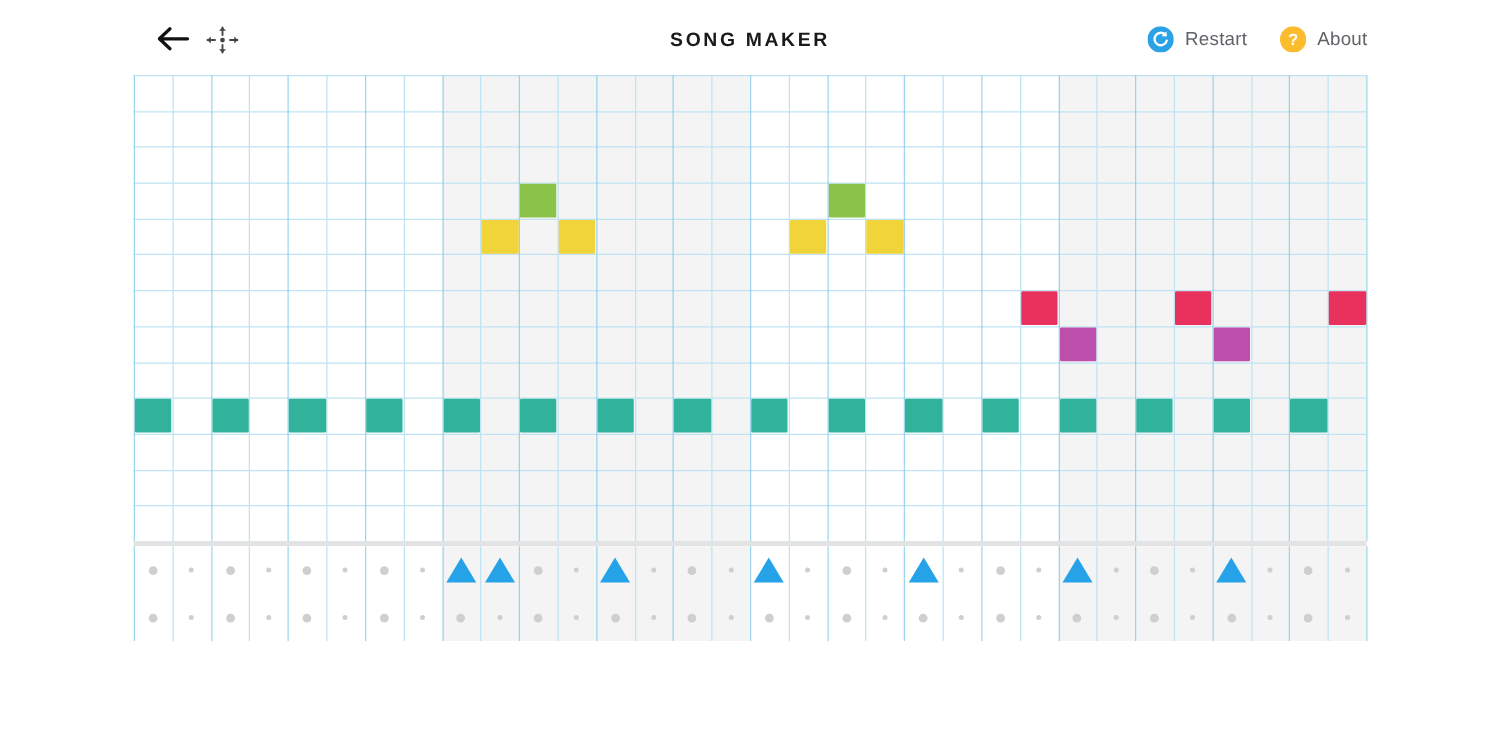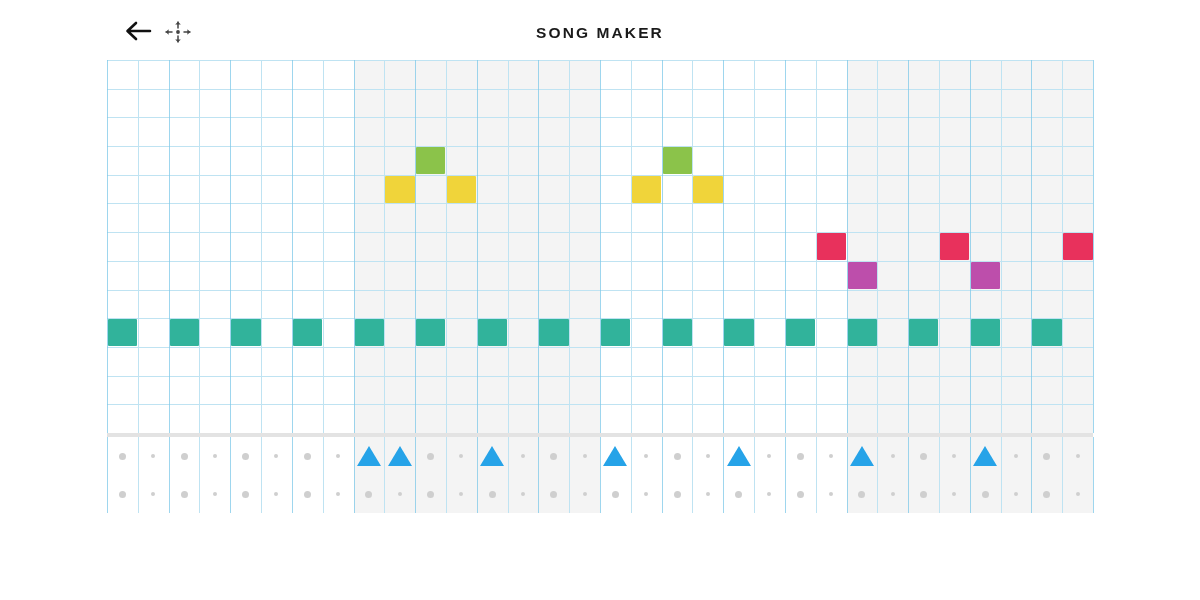--- a/index.html
+++ b/index.html
@@ -173,20 +173,44 @@
           <path d="M11.2 19.4 L14 22.2 L16.8 19.4" fill="#444" stroke="none"></path>
           <path d="M4.6 9.2 L1.8 12 L4.6 14.8" fill="#444" stroke="none"></path>
           <path d="M23.4 9.2 L26.2 12 L23.4 14.8" fill="#444" stroke="none"></path>
         </g>
         <circle cx="14" cy="12" r="1.9" fill="#444"></circle>
       </svg>
     </div>
 
     <div id="app-title">SONG MAKER</div>
 
+    <div id="header-actions">
+
+      <button class="header-btn">
+        <span class="hicon">
+          <svg viewBox="0 0 21 21" width="21" height="21" aria-hidden="true">
+            <circle cx="10.5" cy="10.5" r="10.5" fill="#2ba2e5"></circle>
+            <path d="M14.6 7.2 A5 5 0 1 0 15.4 11.6" stroke="#fff" stroke-width="1.9" fill="none" stroke-linecap="round"></path>
+            <path d="M15.2 3.9 L15.2 7.9 L11.2 7.9 Z" fill="#fff"></path>
+          </svg>
+        </span>
+        <span class="header-btn-label">Restart</span>
+      </button>
+
+      <button class="header-btn">
+        <span class="hicon">
+          <svg viewBox="0 0 21 21" width="21" height="21" aria-hidden="true">
+            <circle cx="10.5" cy="10.5" r="10.5" fill="#fbbc2e"></circle>
+            <text x="10.5" y="15.4" text-anchor="middle" font-family="Liberation Sans, sans-serif" font-size="13" font-weight="700" fill="#ffffff">?</text>
+          </svg>
+        </span>
+        <span class="header-btn-label">About</span>
+      </button>
+
+    </div>
   </div>
 
   <div id="grid-wrap">
 
     <div id="melody-grid">
       <div id="melody-shades">
           <div class="shade" style="left: 246.5px; width: 246.5px; background: rgb(242, 242, 242);"></div>
           <div class="shade" style="left: 739.5px; width: 246.5px; background: rgb(242, 242, 242);"></div>
         </div>
       <div id="melody-hlines">

